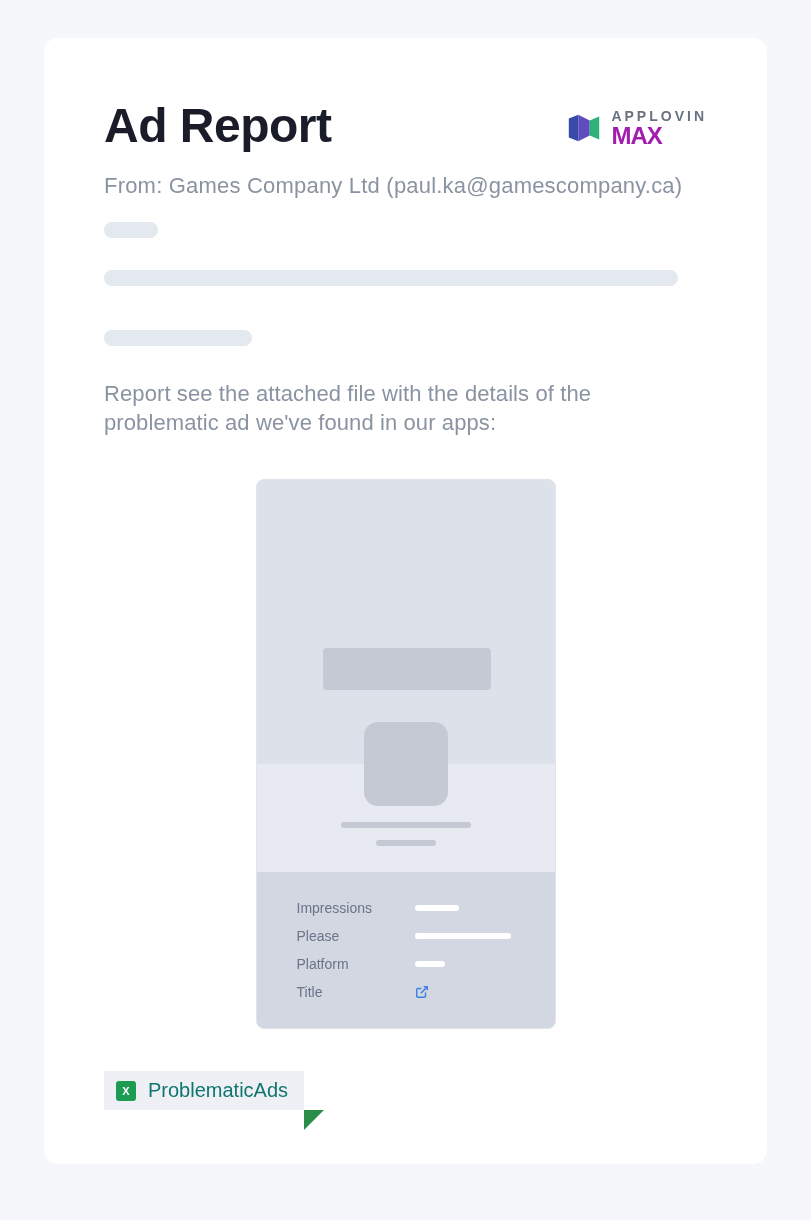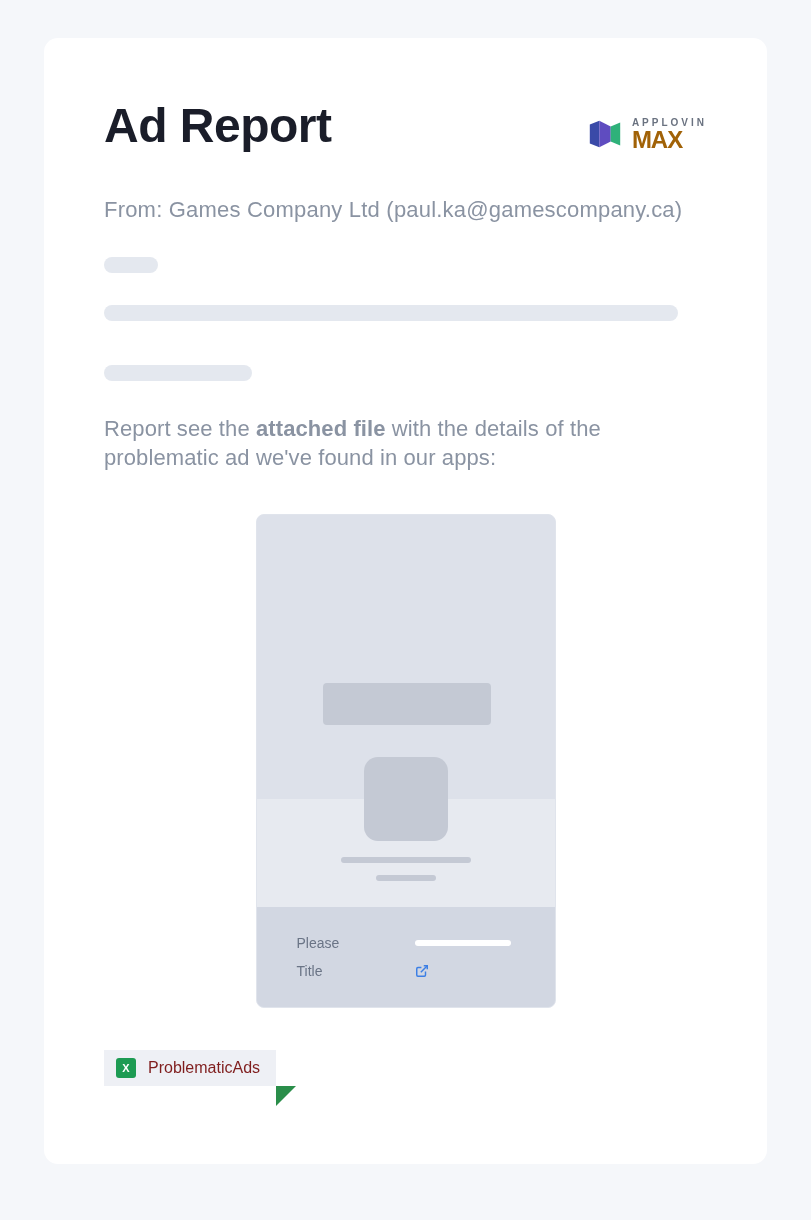--- a/index.html
+++ b/index.html
@@ -13,58 +13,58 @@
       background: #fff;
       margin: 38px 44px;
       border-radius: 14px;
       padding: 60px 60px 50px 60px;
       height: 1126px;
       position: relative;
     }
     .header-row {
       display: flex;
       justify-content: space-between;
-      align-items: flex-end;
-      margin-bottom: 44px;
+      align-items: center;
+      margin-bottom: 20px;
     }
     .title {
       font-size: 48px;
       font-weight: 700;
       color: #1a1d29;
       letter-spacing: -0.5px;
     }
     .logo {
       display: flex;
       align-items: center;
       gap: 8px;
       padding-top: 4px;
     }
     .from-line {
       font-size: 22px;
       color: #8a93a2;
-      margin-bottom: 34px;
+      margin-bottom: 23px;
       letter-spacing: 0.2px;
     }
     .skeleton-row {
       background: #E4E8EF;
       border-radius: 10px;
     }
     .sk1 { width: 54px; height: 16px; margin-bottom: 32px; }
     .sk2 { width: 574px; height: 16px; margin-bottom: 44px; }
     .sk3 { width: 148px; height: 16px; margin-bottom: 34px; }
     .body-text {
       font-size: 22px;
       color: #8a93a2;
       line-height: 1.3;
       margin-bottom: 42px;
       letter-spacing: 0.1px;
       max-width: 610px;
     }
     .body-text .bold {
-      font-weight: 700;
+      font-weight: 400;
     }
     .phone-card {
       width: 300px;
       margin: 0 auto;
       border-radius: 8px;
       overflow: hidden;
       border: 1px solid #e0e4ec;
       background: #DDE1EA;
     }
     .preview-top {
@@ -163,39 +163,39 @@
       border-radius: 3px;
       color:#fff;
       font-size:11px;
       font-weight:700;
       display:flex;
       align-items:center;
       justify-content:center;
       margin-right:12px;
     }
     .attach-name {
-      color:#7f1d1d;
-      font-size:16px;
+      color:#0f766e;
+      font-size:20px;
     }
   </style>
 </head>
 <body>
 
 <div class="card">
   <div class="header-row">
     <h1 class="title">Ad Report</h1>
     <div class="logo">
       <svg width="38" height="38" viewBox="0 0 40 40">
         <path d="M4 10 L14 6 L14 34 L4 30 Z" fill="#3a4aa8"></path>
         <path d="M14 6 L26 12 L26 28 L14 34 Z" fill="#5f4cc0"></path>
         <path d="M26 12 L36 8 L36 32 L26 28 Z" fill="#2fb17a"></path>
       </svg>
       <div>
-        <div style="font-size:10px;letter-spacing:3px;color:#6a7280;font-weight:600;">APPLOVIN</div>
-        <div style="font-size:24px;font-weight:900;color:#a16207;letter-spacing:-1px;line-height:1;">MAX</div>
+        <div style="font-size:14px;letter-spacing:3px;color:#6a7280;font-weight:600;">APPLOVIN</div>
+        <div style="font-size:24px;font-weight:900;color:#a21caf;letter-spacing:-1px;line-height:1;">MAX</div>
       </div>
     </div>
   </div>
 
   <div class="from-line">
     <span>From: </span><span>Games Company Ltd </span><span>(paul.ka@gamescompany.ca)</span>
   </div>
 
   <div class="skeleton-row sk1"></div>
   <div class="skeleton-row sk2"></div>
@@ -209,22 +209,30 @@
     <div class="preview-top">
       <div class="preview-bar"></div>
     </div>
     <div class="preview-mid">
       <div class="preview-icon"></div>
       <div class="preview-line1"></div>
       <div class="preview-line2"></div>
     </div>
     <div class="details">
       <div class="detail-row">
+        <span class="detail-label">Impressions</span>
+        <span class="detail-skel ds1"></span>
+      </div>
+      <div class="detail-row">
         <span class="detail-label">Please</span>
         <span class="detail-skel ds2"></span>
+      </div>
+      <div class="detail-row">
+        <span class="detail-label">Platform</span>
+        <span class="detail-skel ds3"></span>
       </div>
       <div class="detail-row">
         <span class="detail-label">Title</span>
         <svg class="link-icon" viewBox="0 0 24 24" fill="none" stroke="#3C7FE5" stroke-width="2.5">
           <path d="M18 13v6a2 2 0 0 1-2 2H5a2 2 0 0 1-2-2V8a2 2 0 0 1 2-2h6"></path>
           <polyline points="15 3 21 3 21 9"></polyline>
           <line x1="10" y1="14" x2="21" y2="3"></line>
         </svg>
       </div>
     </div>

